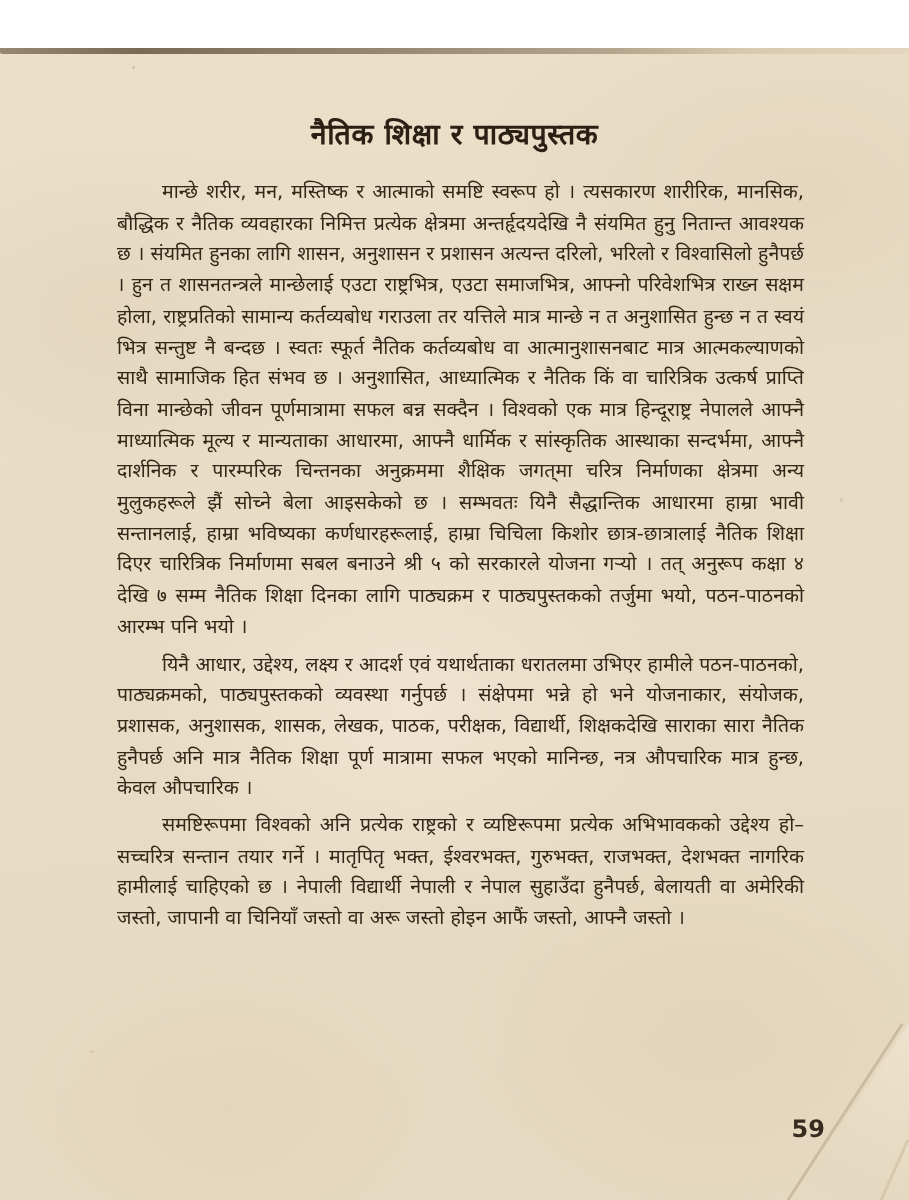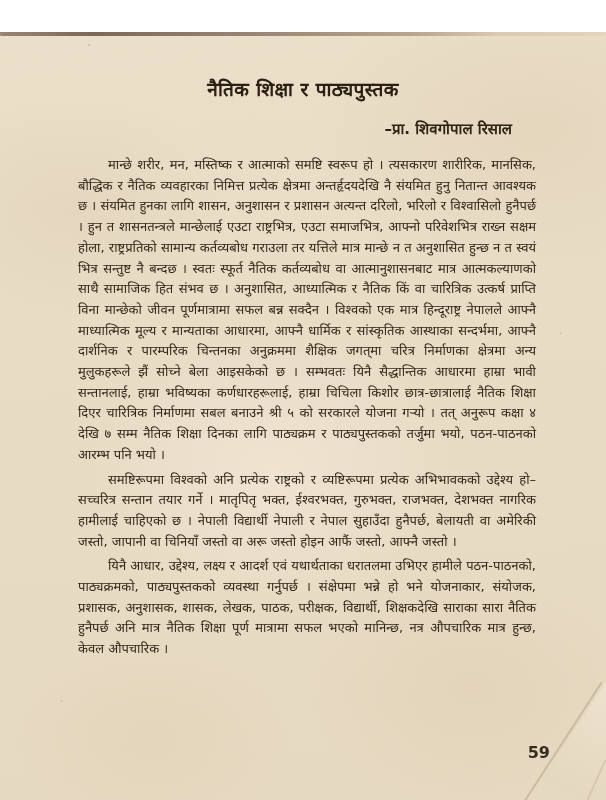--- a/index.html
+++ b/index.html
@@ -113,26 +113,25 @@
 
   <div class="top-edge"></div>
 
   <div class="speck s1"></div>
   <div class="speck s2"></div>
   <div class="speck s3"></div>
   <div class="speck s4"></div>
 
   <h1 class="title">नैतिक शिक्षा र पाठ्यपुस्तक</h1>
 
-  <div class="author">–प्रा. शिवगोपाल रिसाल</div>
 
   <div class="body-text">
     <p>मान्छे शरीर, मन, मस्तिष्क र आत्माको समष्टि स्वरूप हो । त्यसकारण शारीरिक, मानसिक, बौद्धिक र नैतिक व्यवहारका निमित्त प्रत्येक क्षेत्रमा अन्तर्हृदयदेखि नै संयमित हुनु नितान्त आवश्यक छ । संयमित हुनका लागि शासन, अनुशासन र प्रशासन अत्यन्त दरिलो, भरिलो र विश्वासिलो हुनैपर्छ । हुन त शासनतन्त्रले मान्छेलाई एउटा राष्ट्रभित्र, एउटा समाजभित्र, आफ्नो परिवेशभित्र राख्न सक्षम होला, राष्ट्रप्रतिको सामान्य कर्तव्यबोध गराउला तर यत्तिले मात्र मान्छे न त अनुशासित हुन्छ न त स्वयं भित्र सन्तुष्ट नै बन्दछ । स्वतः स्फूर्त नैतिक कर्तव्यबोध वा आत्मानुशासनबाट मात्र आत्मकल्याणको साथै सामाजिक हित संभव छ । अनुशासित, आध्यात्मिक र नैतिक किं वा चारित्रिक उत्कर्ष प्राप्ति विना मान्छेको जीवन पूर्णमात्रामा सफल बन्न सक्दैन । विश्वको एक मात्र हिन्दूराष्ट्र नेपालले आफ्नै माध्यात्मिक मूल्य र मान्यताका आधारमा, आफ्नै धार्मिक र सांस्कृतिक आस्थाका सन्दर्भमा, आफ्नै दार्शनिक र पारम्परिक चिन्तनका अनुक्रममा शैक्षिक जगत्‌मा चरित्र निर्माणका क्षेत्रमा अन्य मुलुकहरूले झैं सोच्ने बेला आइसकेको छ । सम्भवतः यिनै सैद्धान्तिक आधारमा हाम्रा भावी सन्तानलाई, हाम्रा भविष्यका कर्णधारहरूलाई, हाम्रा चिचिला किशोर छात्र-छात्रालाई नैतिक शिक्षा दिएर चारित्रिक निर्माणमा सबल बनाउने श्री ५ को सरकारले योजना गर्‍यो । तत् अनुरूप कक्षा ४ देखि ७ सम्म नैतिक शिक्षा दिनका लागि पाठ्यक्रम र पाठ्यपुस्तकको तर्जुमा भयो, पठन-पाठनको आरम्भ पनि भयो ।</p>
+    <p>यिनै आधार, उद्देश्य, लक्ष्य र आदर्श एवं यथार्थताका धरातलमा उभिएर हामीले पठन-पाठनको, पाठ्यक्रमको, पाठ्यपुस्तकको व्यवस्था गर्नुपर्छ । संक्षेपमा भन्ने हो भने योजनाकार, संयोजक, प्रशासक, अनुशासक, शासक, लेखक, पाठक, परीक्षक, विद्यार्थी, शिक्षकदेखि साराका सारा नैतिक हुनैपर्छ अनि मात्र नैतिक शिक्षा पूर्ण मात्रामा सफल भएको मानिन्छ, नत्र औपचारिक मात्र हुन्छ, केवल औपचारिक ।</p>
     <p>समष्टिरूपमा विश्वको अनि प्रत्येक राष्ट्रको र व्यष्टिरूपमा प्रत्येक अभिभावकको उद्देश्य हो– सच्चरित्र सन्तान तयार गर्ने । मातृपितृ भक्त, ईश्वरभक्त, गुरुभक्त, राजभक्त, देशभक्त नागरिक हामीलाई चाहिएको छ । नेपाली विद्यार्थी नेपाली र नेपाल सुहाउँदा हुनैपर्छ, बेलायती वा अमेरिकी जस्तो, जापानी वा चिनियाँ जस्तो वा अरू जस्तो होइन आफैं जस्तो, आफ्नै जस्तो ।</p>
-    <p>यिनै आधार, उद्देश्य, लक्ष्य र आदर्श एवं यथार्थताका धरातलमा उभिएर हामीले पठन-पाठनको, पाठ्यक्रमको, पाठ्यपुस्तकको व्यवस्था गर्नुपर्छ । संक्षेपमा भन्ने हो भने योजनाकार, संयोजक, प्रशासक, अनुशासक, शासक, लेखक, पाठक, परीक्षक, विद्यार्थी, शिक्षकदेखि साराका सारा नैतिक हुनैपर्छ अनि मात्र नैतिक शिक्षा पूर्ण मात्रामा सफल भएको मानिन्छ, नत्र औपचारिक मात्र हुन्छ, केवल औपचारिक ।</p>
   </div>
 
   <div class="corner-fold"></div>
   <div class="crease-line one"></div>
   <div class="crease-line two"></div>
 
   <div class="page-number">59</div>
 
 </div>
 

